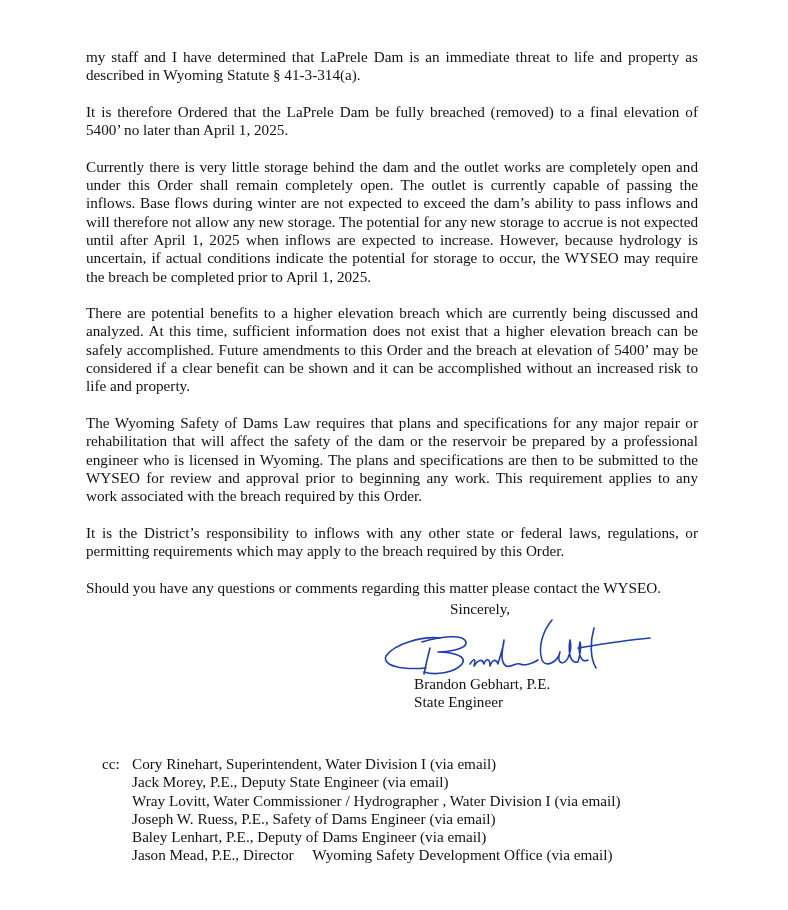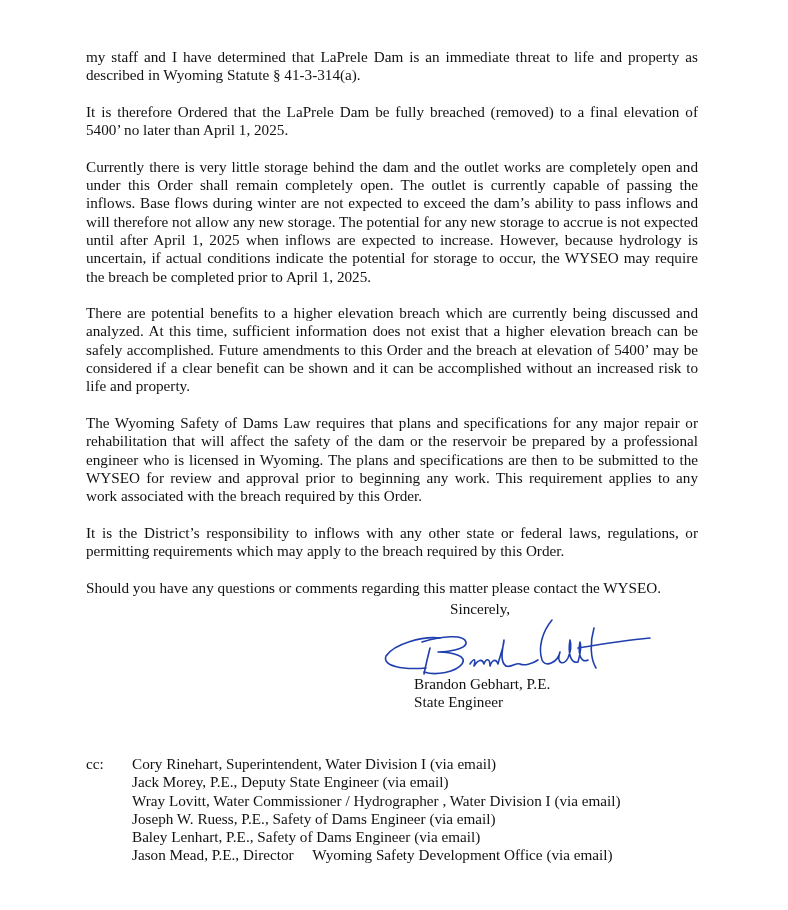--- a/index.html
+++ b/index.html
@@ -11,21 +11,21 @@
     line-height: 18.3px;
   }
   .page { position: absolute; left: 86px; top: 48px; width: 612px; }
   p { margin: 0; text-align: justify; }
   .para { margin-bottom: 18.3px; }
   .bold { font-weight: normal; }
   .closing { position: absolute; left: 414px; top: 600px; margin-left: 36px; }
   .sig { position: absolute; left: 382px; top: 618px; width: 270px; height: 64px; }
   .signer { position: absolute; left: 414px; top: 675px; }
   .cc { position: absolute; left: 86px; top: 755px; }
-  .cc-label { position: absolute; left: 0; top: 0; width: 40px; }
+  .cc-label { position: absolute; left: 16px; top: 0; width: 40px; }
   .cc-list { position: absolute; left: 46px; top: 0; white-space: nowrap; }
   .cc-item { white-space: pre; }
 </style>
 </head>
 <body>
 
 <div class="page">
   <p class="para">my staff and I have determined that LaPrele Dam is an immediate threat to life and property as described in Wyoming Statute § 41-3-314(a).</p>
   <p class="para bold">It is therefore Ordered that the LaPrele Dam be fully breached (removed) to a final elevation of 5400’ no later than April 1, 2025.</p>
   <p class="para">Currently there is very little storage behind the dam and the outlet works are completely open and under this Order shall remain completely open. The outlet is currently capable of passing the inflows. Base flows during winter are not expected to exceed the dam’s ability to pass inflows and will therefore not allow any new storage. The potential for any new storage to accrue is not expected until after April 1, 2025 when inflows are expected to increase. However, because hydrology is uncertain, if actual conditions indicate the potential for storage to occur, the WYSEO may require the breach be completed prior to April 1, 2025.</p>
@@ -53,16 +53,16 @@
   <div>State Engineer</div>
 </div>
 
 <div class="cc">
   <div class="cc-label">cc:</div>
   <div class="cc-list">
     <div class="cc-item">Cory Rinehart, Superintendent, Water Division I (via email)</div>
     <div class="cc-item">Jack Morey, P.E., Deputy State Engineer (via email)</div>
     <div class="cc-item">Wray Lovitt, Water Commissioner / Hydrographer , Water Division I (via email)</div>
     <div class="cc-item">Joseph W. Ruess, P.E., Safety of Dams Engineer (via email)</div>
-    <div class="cc-item">Baley Lenhart, P.E., Safety of Dams Engineer (via email)</div>
+    <div class="cc-item">Baley Lenhart, P.E., Deputy of Dams Engineer (via email)</div>
     <div class="cc-item">Jason Mead, P.E., Director     Wyoming Safety Development Office (via email)</div>
   </div>
 </div>
 
 </body></html>

